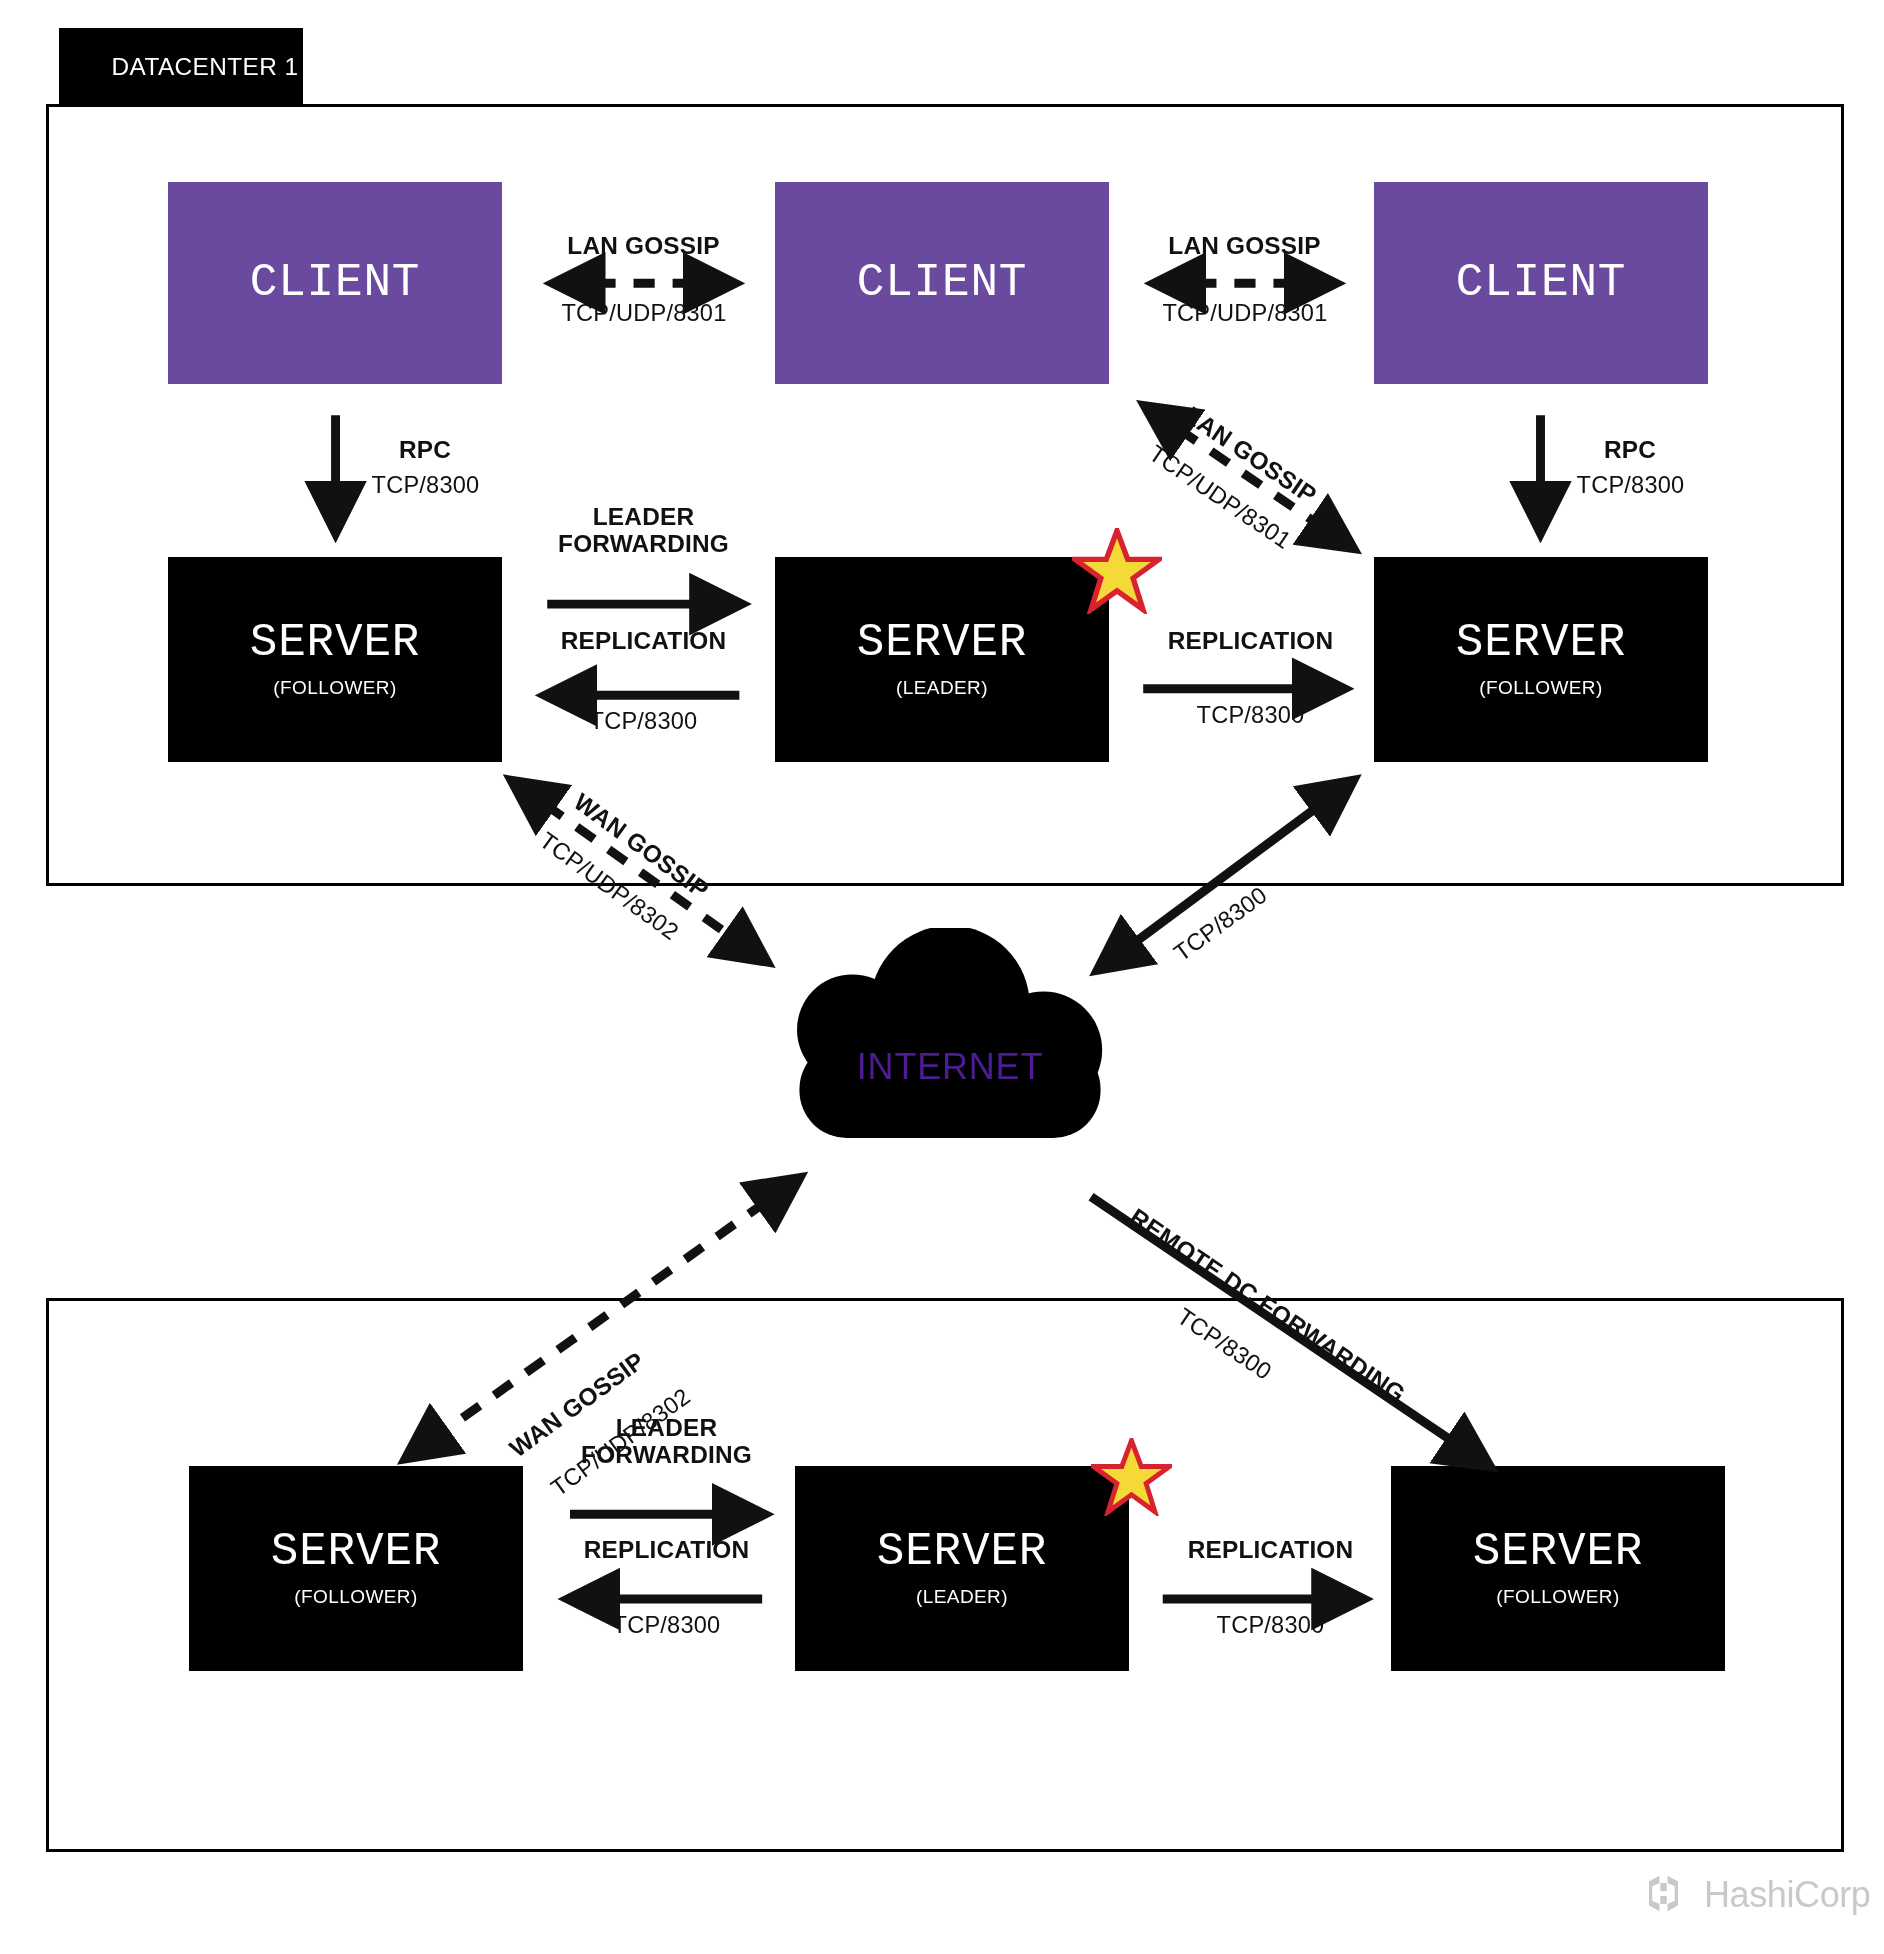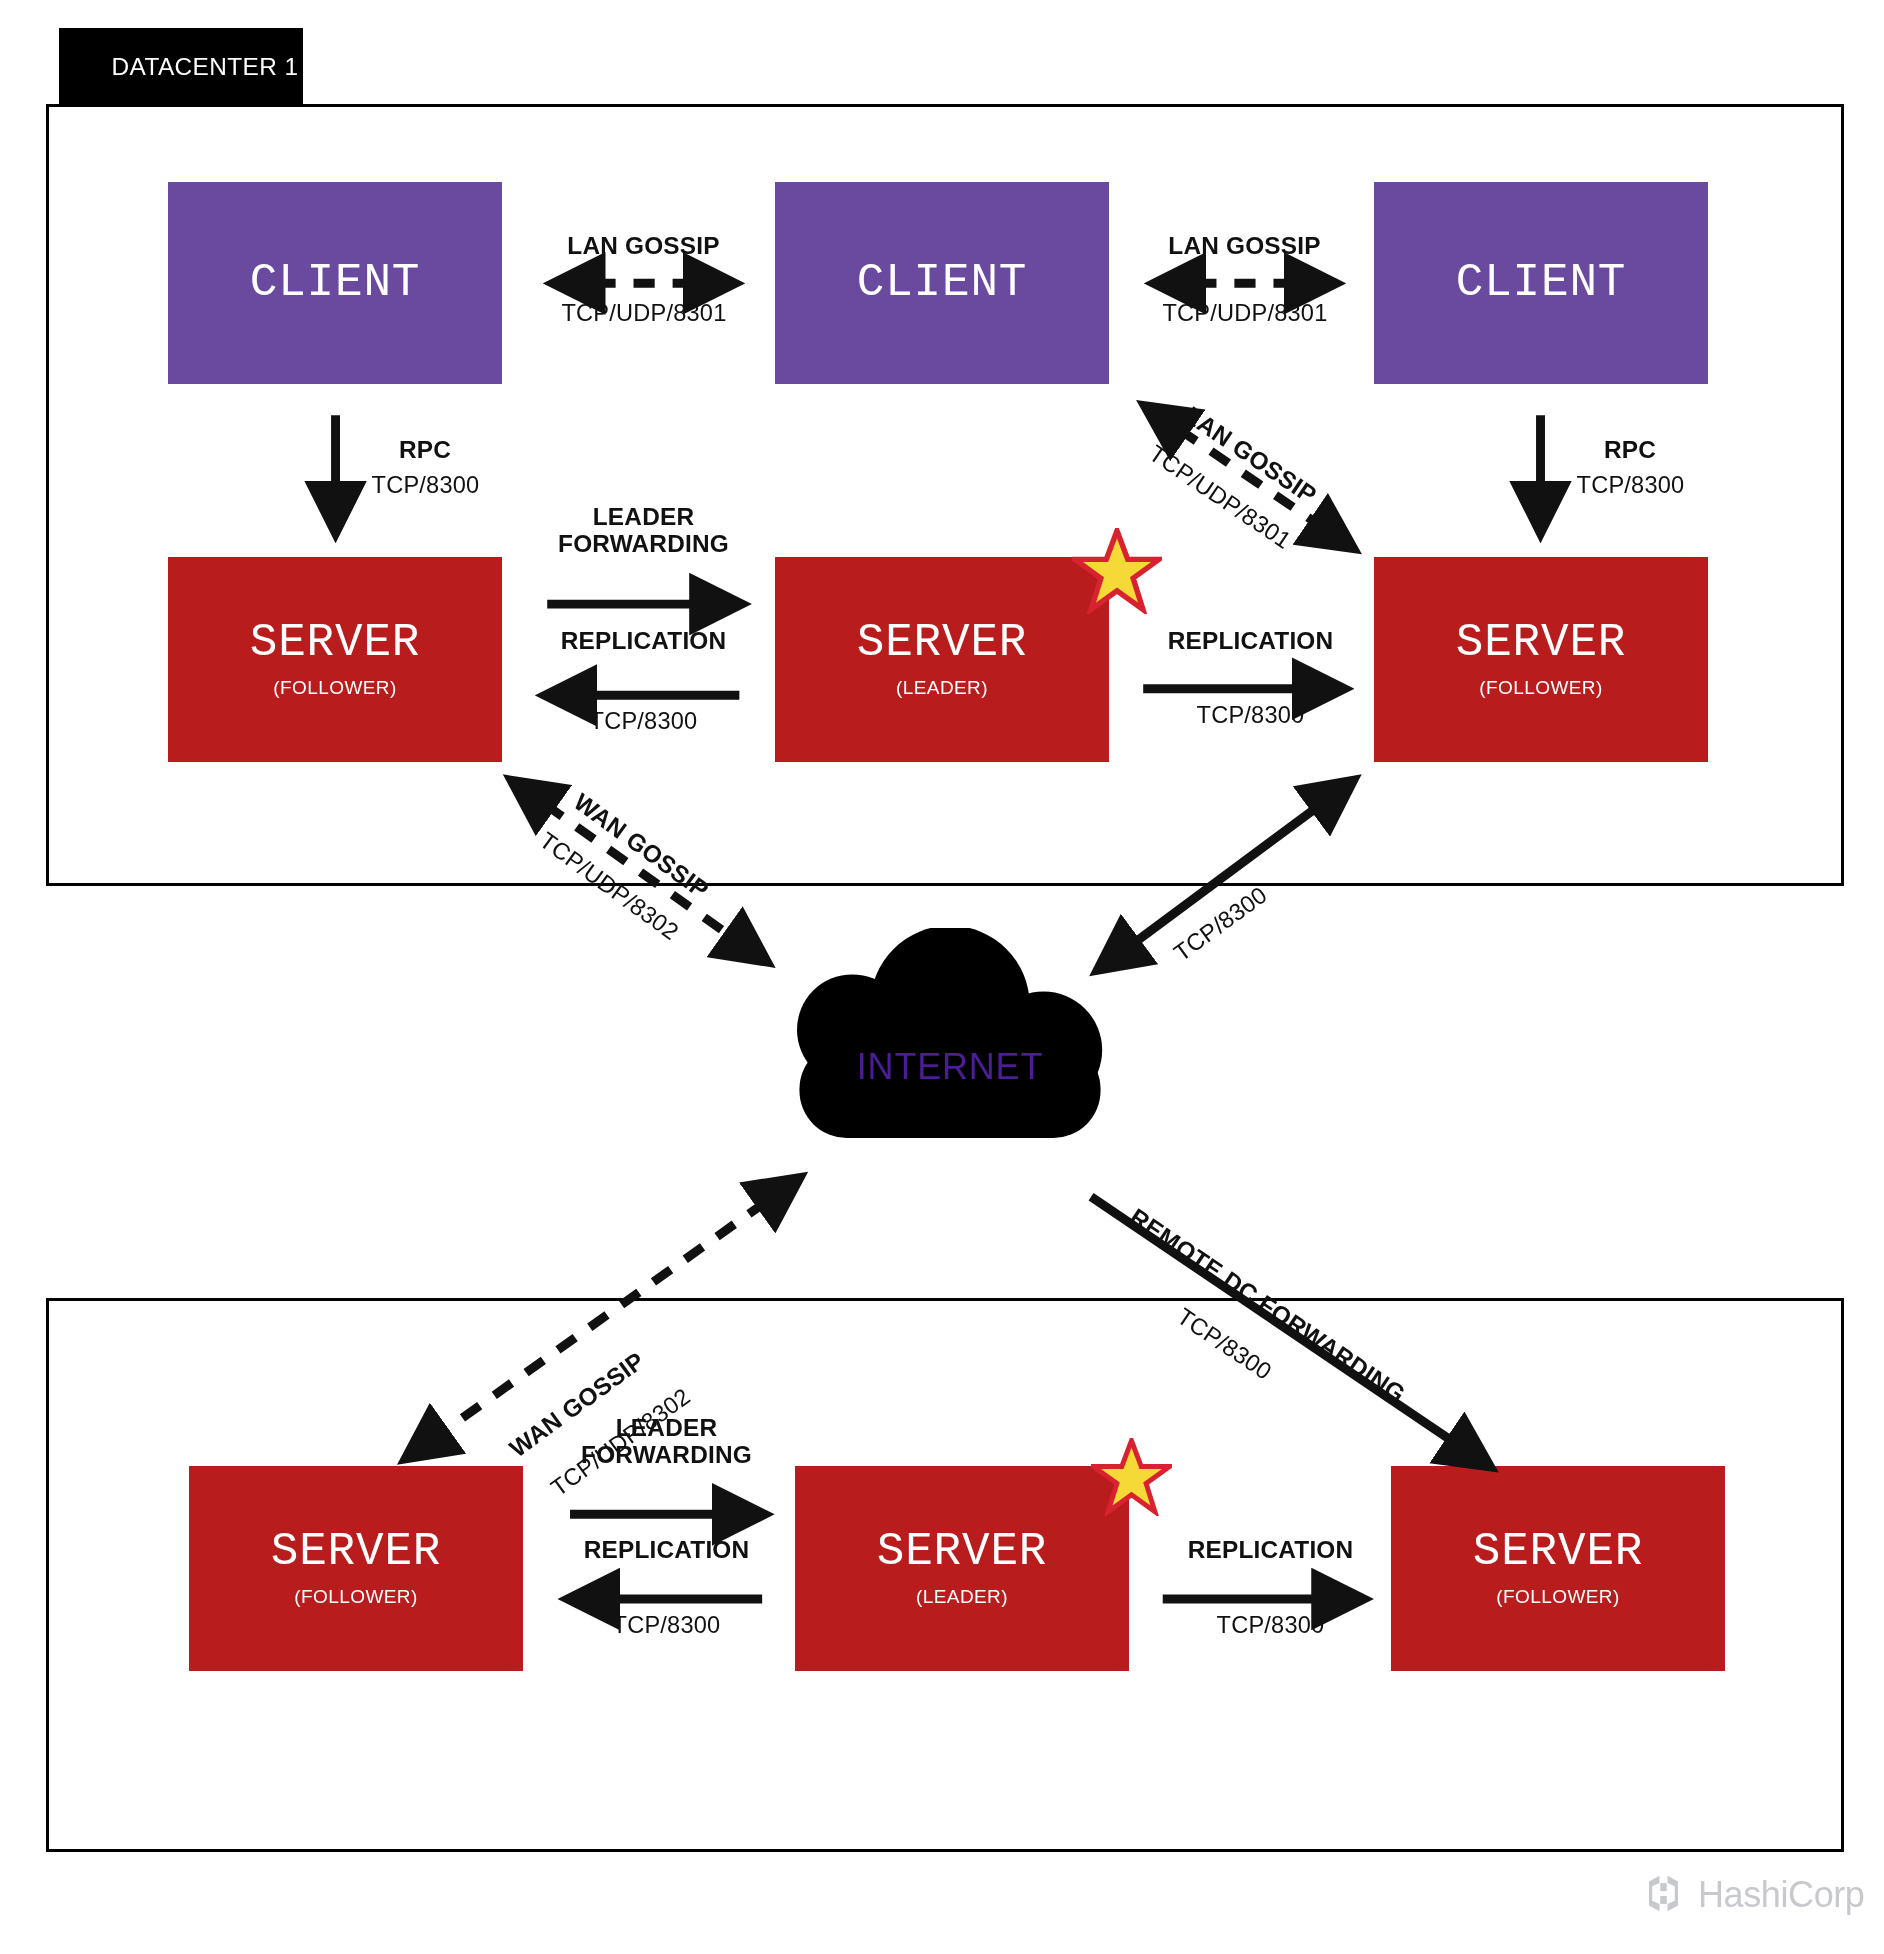--- a/index.html
+++ b/index.html
@@ -11,36 +11,36 @@
   .dc-tab{position:absolute;background:#000;color:#fff;display:flex;align-items:center;
           justify-content:center;letter-spacing:0.4px;box-sizing:border-box;padding-left:48px;}
   .dc-tab span{font-size:24.4px;font-weight:400;}
 
   
   .node{position:absolute;box-sizing:border-box;display:flex;flex-direction:column;
         align-items:center;justify-content:center;color:#fff;text-align:center;}
   .node .t1{font-size:46px;font-weight:400;letter-spacing:0.8px;line-height:1.02;font-family:Liberation Mono, monospace;}
   .node .t2{font-size:19px;font-weight:400;letter-spacing:0.4px;margin-top:10px;}
   .client{background:#6a4a9e;}
-  .server{background:#b91c1c;}
+  .server{background:#000000;}
 
   
   .lbl{position:absolute;color:#111;white-space:nowrap;}
   .lbl.ctr{text-align:center;}
   .f-bold{font-size:24.4px;font-weight:700;letter-spacing:0.2px;}
   .f-port{font-size:23.6px;font-weight:400;letter-spacing:0.2px;}
 
   
   .star{position:absolute;}
 
   
   svg.overlay{position:absolute;left:0;top:0;width:1885px;height:1954px;pointer-events:none;}
 
   
-  .logo{position:absolute;display:flex;align-items:center;gap:16px;color:#c7c9cc;}
+  .logo{position:absolute;display:flex;align-items:center;gap:22px;color:#c7c9cc;}
   .logo .logotext{font-size:36px;font-weight:400;letter-spacing:-0.4px;}
 
   .cloudlabel{position:absolute;color:#4c1d95;font-size:36px;letter-spacing:0.8px;}
 </style>
 </head>
 <body>
 
 <div id="stage">
 
   <div class="dc-frame" style="left:46px;top:104px;width:1798px;height:782px;"></div>

